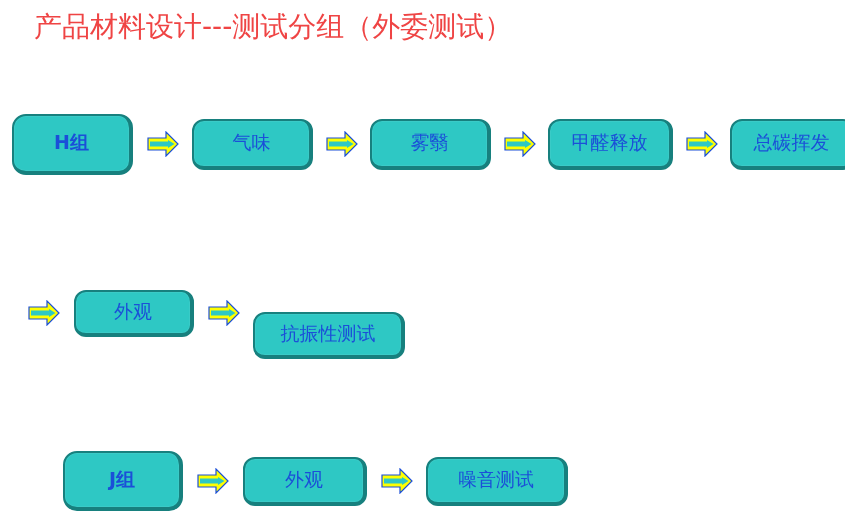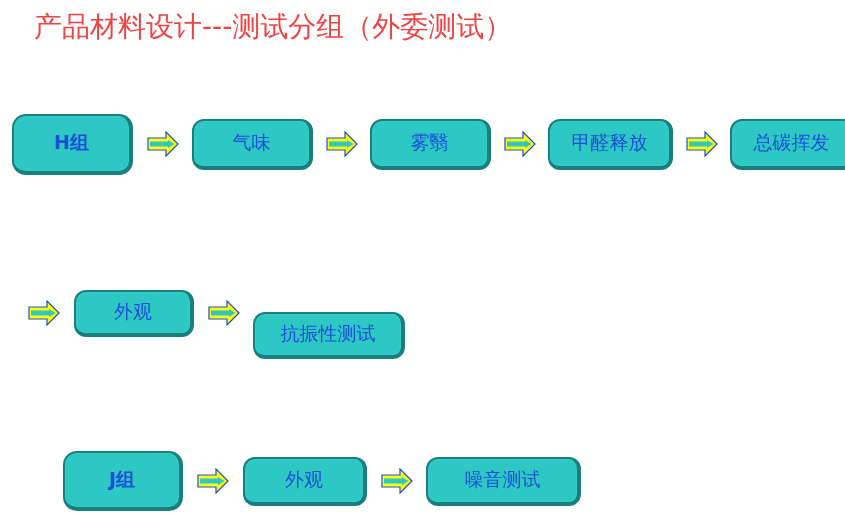--- a/index.html
+++ b/index.html
@@ -75,21 +75,21 @@
   #row-h .node.stage.wide { width: 125px; }
 
   
   #row-i .node.group { width: 122px; height: 57px; border-radius: 14px; }
   #row-i .node.stage { width: 120px; height: 47px; }
   #row-i .node.stage.wide { width: 152px; margin-top: 44px; }
 
   
   #row-j .node.group { width: 120px; height: 60px; border-radius: 14px; margin-left: 47px; }
   #row-j .node.stage { width: 124px; height: 49px; }
-  #row-j .node.stage.wide { width: 155px; }
+  #row-j .node.stage.wide { width: 142px; }
 
   
   .arrow {
     flex: none;
     width: 32px;
     height: 26px;
     display: block;
   }
   #row-h .arrow-gap-1 { margin: 0 13px 0 14px; }
   #row-h .arrow-gap-n { margin: 0 12px 0 13px; }

